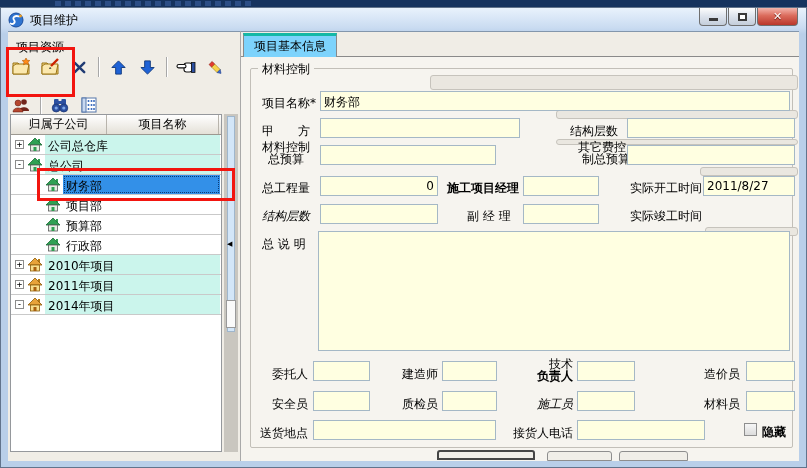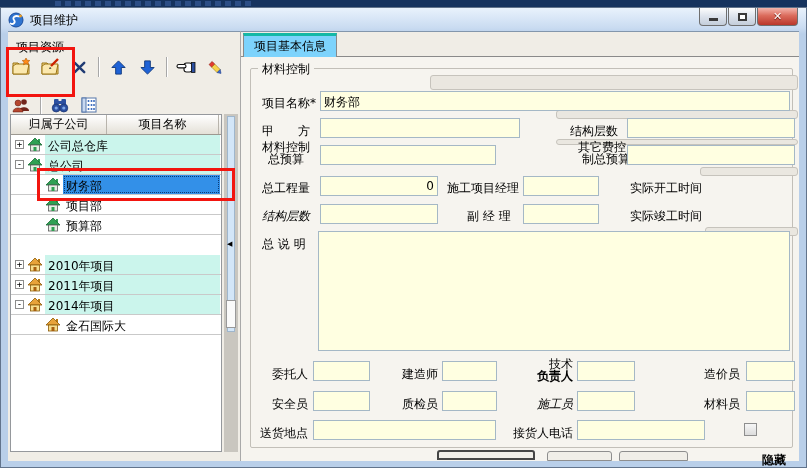--- a/index.html
+++ b/index.html
@@ -285,20 +285,26 @@
           <use href="#sym-house-g"></use>
         </svg>
       <span class="tlabel">项目部</span>
     </div>
     <div class="trow lvl1" style="top:100px">
       <svg class="house">
           <use href="#sym-house-g"></use>
         </svg>
       <span class="tlabel">预算部</span>
     </div>
+    <div class="trow lvl1" style="top:120px">
+      <svg class="house">
+          <use href="#sym-house-g"></use>
+        </svg>
+      <span class="tlabel">行政部</span>
+    </div>
     <div class="trow r-cyan lvl0" style="top:140px">
       <span class="band"></span>
       <span class="expander">+</span>
       <svg class="house">
           <use href="#sym-house-o"></use>
         </svg>
       <span class="tlabel">2010年项目</span>
     </div>
     <div class="trow r-cyan lvl0" style="top:160px">
       <span class="band"></span>
@@ -308,26 +314,20 @@
         </svg>
       <span class="tlabel">2011年项目</span>
     </div>
     <div class="trow r-cyan lvl0" style="top:180px">
       <span class="band"></span>
       <span class="expander">-</span>
       <svg class="house">
           <use href="#sym-house-o"></use>
         </svg>
       <span class="tlabel">2014年项目</span>
-    </div>
-    <div class="trow lvl1" style="top:200px">
-      <svg class="house">
-          <use href="#sym-house-o"></use>
-        </svg>
-      <span class="tlabel">金石国际大</span>
     </div>
   </div>
 
   <div class="splitter">
     <div class="split-strip"></div>
     <div class="split-arrow">◀</div>
     <div class="split-thumb"></div>
   </div>
 
   <div class="panel-edge"></div>
@@ -354,23 +354,24 @@
 
   <span class="lbl" style="left:262px;top:139px;">材料控制</span>
   <span class="lbl" style="left:268px;top:151px;">总预算</span>
   <div class="inp" style="left:320px;top:145px;width:176px;height:20px;"></div>
   <span class="lbl" style="left:578px;top:139px;">其它费控</span>
   <span class="lbl" style="left:582px;top:151px;">制总预算</span>
   <div class="inp" style="left:627px;top:145px;width:168px;height:20px;"></div>
 
   <span class="lbl" style="left:262px;top:180px;">总工程量</span>
   <div class="inp num" style="left:320px;top:176px;width:118px;height:20px;">0</div>
-  <span class="lbl" style="left:447px;top:180px;">施工项目经理</span>
+  <span class="lbl" style="left:447px;top:180px;font-weight:bold;">施工项目经理</span>
   <div class="inp" style="left:523px;top:176px;width:76px;height:20px;"></div>
   <span class="lbl" style="left:630px;top:180px;">实际开工时间</span>
+  <div class="inp" style="left:703px;top:176px;width:92px;height:20px;">2011/8/27</div>
 
   <span class="lbl" style="left:262px;top:208px;font-style:italic;">结构层数</span>
   <div class="inp" style="left:320px;top:204px;width:118px;height:20px;"></div>
   <span class="lbl" style="left:467px;top:208px;">副 经 理</span>
   <div class="inp" style="left:523px;top:204px;width:76px;height:20px;"></div>
   <span class="lbl" style="left:630px;top:208px;">实际竣工时间</span>
 
   <span class="lbl" style="left:262px;top:236px;">总 说 明</span>
   <div class="inp" style="left:318px;top:231px;width:472px;height:120px;"></div>
 
@@ -391,21 +392,21 @@
   <span class="lbl-r" style="left:525px;top:396px;width:48px;font-style:italic;">施工员</span>
   <div class="inp" style="left:577px;top:391px;width:58px;height:20px;"></div>
   <span class="lbl-r" style="left:690px;top:396px;width:50px;">材料员</span>
   <div class="inp" style="left:746px;top:391px;width:49px;height:20px;"></div>
 
   <span class="lbl-r" style="left:250px;top:425px;width:58px;">送货地点</span>
   <div class="inp" style="left:313px;top:420px;width:183px;height:20px;"></div>
   <span class="lbl-r" style="left:505px;top:425px;width:68px;">接货人电话</span>
   <div class="inp" style="left:577px;top:420px;width:128px;height:20px;"></div>
   <span class="chk" style="left:744px;top:423px;"></span>
-  <span class="chk-label" style="left:762px;top:424px;width:37px;margin-top:28px;">隐藏</span>
+  <span class="chk-label" style="left:762px;top:424px;width:37px;">隐藏</span>
 
   <div class="pbtn default" style="left:437px;top:450px;width:98px;"></div>
   <div class="pbtn" style="left:547px;top:451px;width:65px;"></div>
   <div class="pbtn" style="left:619px;top:451px;width:69px;"></div>
 
   <div class="anno" style="left:6px;top:47px;width:63px;height:44px;"></div>
   <div class="anno" style="left:37px;top:168px;width:192px;height:27px;"></div>
 
 </div>
 

